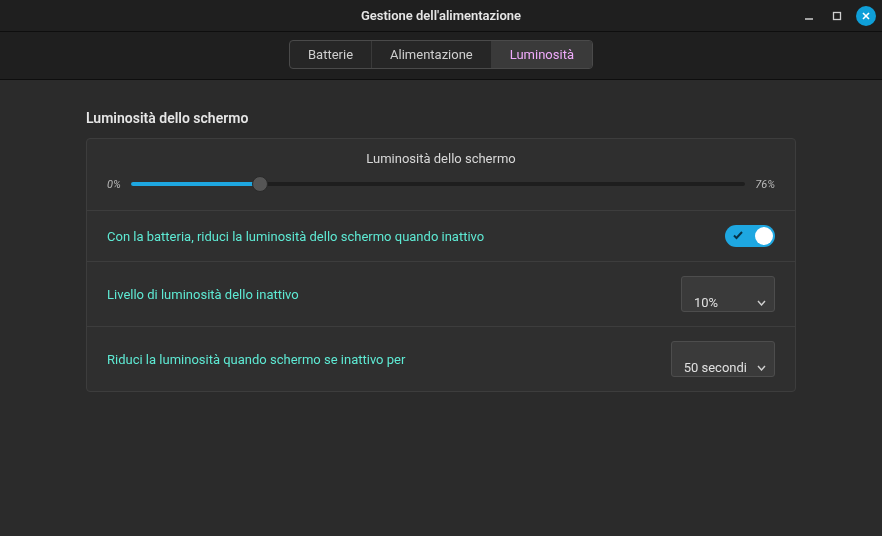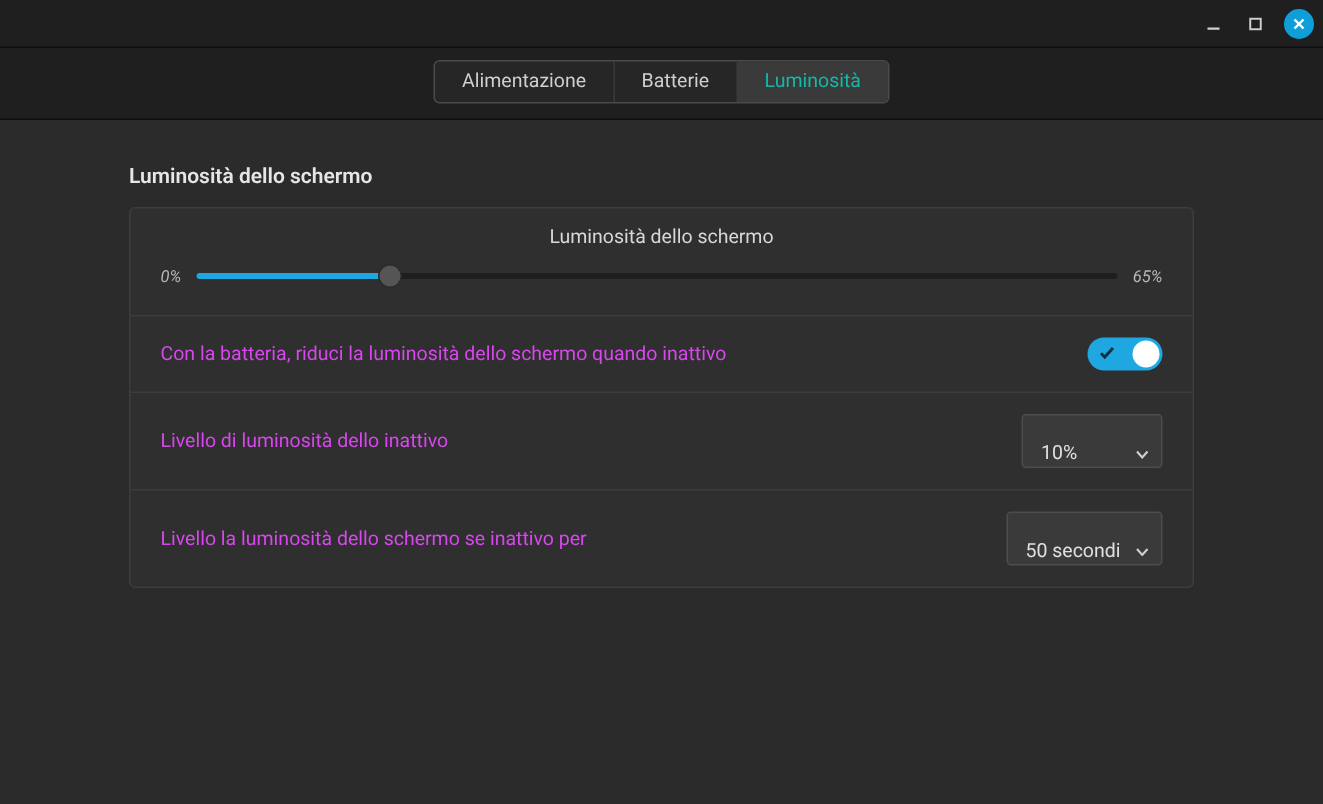--- a/index.html
+++ b/index.html
@@ -72,21 +72,21 @@
   .tab {
     padding: 6px 18px;
     font-size: 13px;
     color: #cfcfcf;
     border-right: 1px solid #3a3a3a;
     cursor: pointer;
   }
   .tab:last-child { border-right: none; }
   .tab.active {
     background: #3a3a3a;
-    color: #14b8a6;
+    color: #f0abfc;
   }
 
   
   .content {
     padding: 30px 86px 20px 86px;
   }
   .section-title {
     font-size: 14px;
     font-weight: 600;
     color: #e6e6e6;
@@ -152,21 +152,21 @@
   .row {
     display: flex;
     align-items: center;
     justify-content: space-between;
     padding: 14px 20px;
     border-bottom: 1px solid #3d3d3d;
   }
   .row:last-child { border-bottom: none; }
   .row-label {
     font-size: 13px;
-    color: #d946ef;
+    color: #5eead4;
   }
 
   
   .switch {
     width: 50px;
     height: 22px;
     border-radius: 11px;
     background: #1ea7e1;
     position: relative;
     cursor: pointer;
@@ -206,20 +206,21 @@
     gap: 10px;
   }
   .dropdown .chev {
     display: inline-flex;
   }
 </style>
 </head>
 <body>
 
 <div class="titlebar">
+  <div class="title">Gestione dell'alimentazione</div>
   <div class="window-controls">
     <div class="wc-btn">
       <svg width="10" height="10" viewBox="0 0 10 10">
           <line x1="1" y1="8" x2="9" y2="8" stroke="#cfcfcf" stroke-width="1.5"></line>
         </svg>
     </div>
     <div class="wc-btn">
       <svg width="10" height="10" viewBox="0 0 10 10">
           <rect x="1.5" y="1.5" width="7" height="7" fill="none" stroke="#cfcfcf" stroke-width="1.3"></rect>
         </svg>
@@ -228,42 +229,42 @@
       <svg width="10" height="10" viewBox="0 0 10 10">
           <line x1="2" y1="2" x2="8" y2="8" stroke="#ffffff" stroke-width="1.6"></line>
           <line x1="8" y1="2" x2="2" y2="8" stroke="#ffffff" stroke-width="1.6"></line>
         </svg>
     </div>
   </div>
 </div>
 
 <div class="tabbar-wrap">
   <div class="tabbar">
+    <div class="tab">Batterie</div>
     <div class="tab">Alimentazione</div>
-    <div class="tab">Batterie</div>
     <div class="tab active">Luminosità</div>
   </div>
 </div>
 
 <div class="content">
   <div class="section-title">Luminosità dello schermo</div>
 
   <div class="panel">
 
     <div class="panel-header">Luminosità dello schermo</div>
 
     <div class="slider-row">
       <span class="slider-label">0%</span>
       <div class="slider">
         <div class="slider-track">
           <div class="slider-fill" id="slider-fill" style="width: 21%;"></div>
         </div>
         <div class="slider-thumb" id="slider-thumb" style="left: 21%;"></div>
       </div>
-      <span class="slider-label">65%</span>
+      <span class="slider-label">76%</span>
     </div>
 
     <div class="row">
       <span class="row-label">Con la batteria, riduci la luminosità dello schermo quando inattivo</span>
       <div class="switch">
         <span class="check">
           <svg width="12" height="12" viewBox="0 0 12 12">
               <polyline points="2,6.5 4.5,9 10,3" fill="none" stroke="#083246" stroke-width="2"></polyline>
             </svg>
         </span>
@@ -277,21 +278,21 @@
         <span>10%</span>
         <span class="chev">
           <svg width="9" height="6" viewBox="0 0 9 6">
               <polyline points="1,1 4.5,5 8,1" fill="none" stroke="#cfcfcf" stroke-width="1.4"></polyline>
             </svg>
         </span>
       </div>
     </div>
 
     <div class="row">
-      <span class="row-label">Livello la luminosità dello schermo se inattivo per</span>
+      <span class="row-label">Riduci la luminosità quando schermo se inattivo per</span>
       <div class="dropdown">
         <span>50 secondi</span>
         <span class="chev">
           <svg width="9" height="6" viewBox="0 0 9 6">
               <polyline points="1,1 4.5,5 8,1" fill="none" stroke="#cfcfcf" stroke-width="1.4"></polyline>
             </svg>
         </span>
       </div>
     </div>
 

